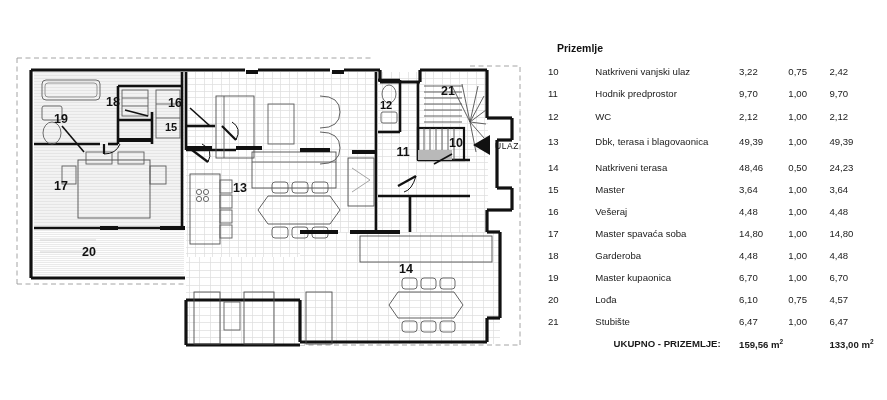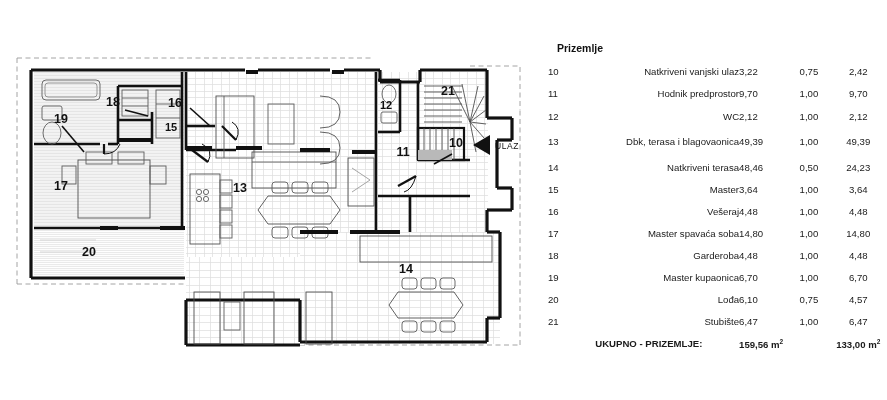--- a/index.html
+++ b/index.html
@@ -21,28 +21,28 @@
 
   
   #table-panel{position:absolute;left:548px;top:0;width:339px;height:316px;}
   #tbl-heading{position:absolute;left:9px;top:42px;font-size:10.5px;
                font-weight:700;color:#111;}
   table#area-table{position:absolute;left:0px;top:61px;width:339px;
                    border-collapse:collapse;}
   #area-table td{font-size:9.6px;color:#1a1a1a;padding:0;vertical-align:middle;
                  line-height:1.18;}
   td.c-no{width:46px;padding-left:9px;}
-  td.c-name{width:140px;padding-right:4px;text-align:right;}
+  td.c-name{width:140px;padding-right:4px;}
   td.c-v1{width:48px;text-align:left;}
-  td.c-v2{width:40px;text-align:center;}
-  td.c-v3{width:56px;text-align:center;padding-right:9px;}
+  td.c-v2{width:40px;text-align:left;}
+  td.c-v3{width:56px;text-align:left;padding-right:9px;}
   #area-table tr{height:22.1px;}
   #area-table tr.tall{height:29px;}
   tr.total td{font-weight:700;font-size:9.6px;padding-top:9px;}
-  td.t-label{text-align:left;padding-right:6px;white-space:nowrap;}
+  td.t-label{text-align:center;padding-right:6px;white-space:nowrap;}
   sup{font-size:6.5px;vertical-align:super;}
 </style>
 </head>
 <body>
 
 <div id="root">
 
   <div id="plan-panel">
 
 

